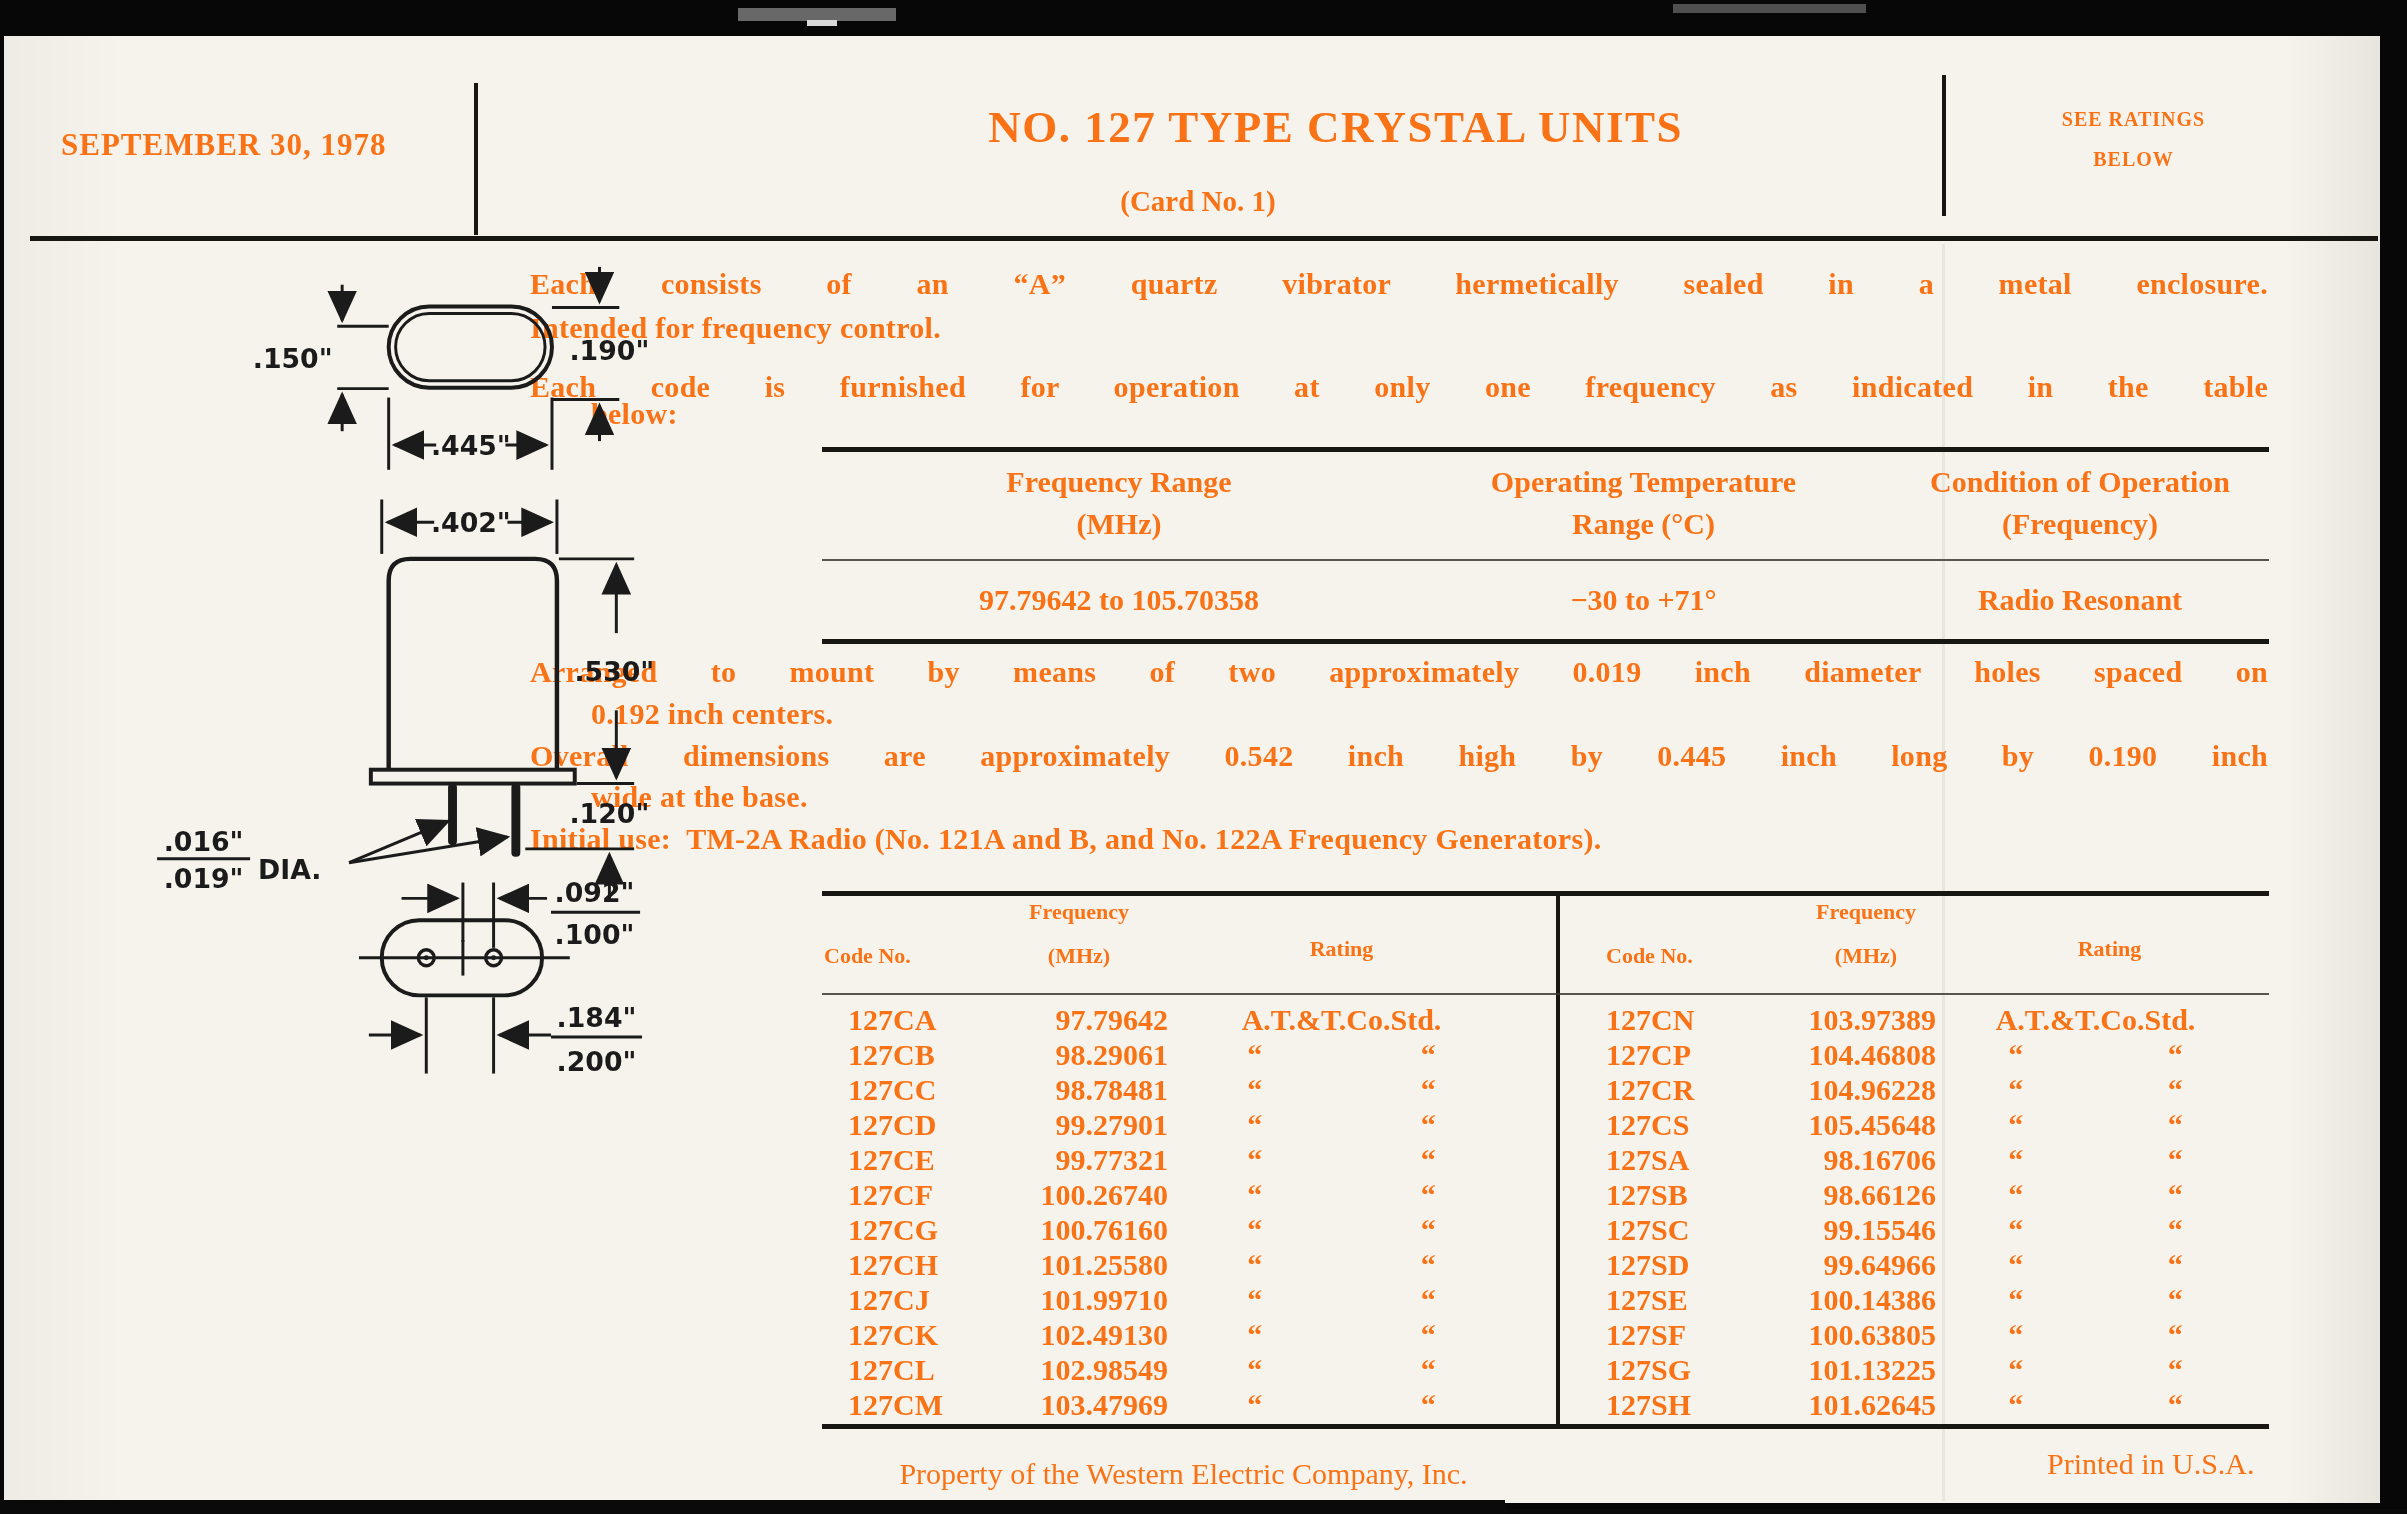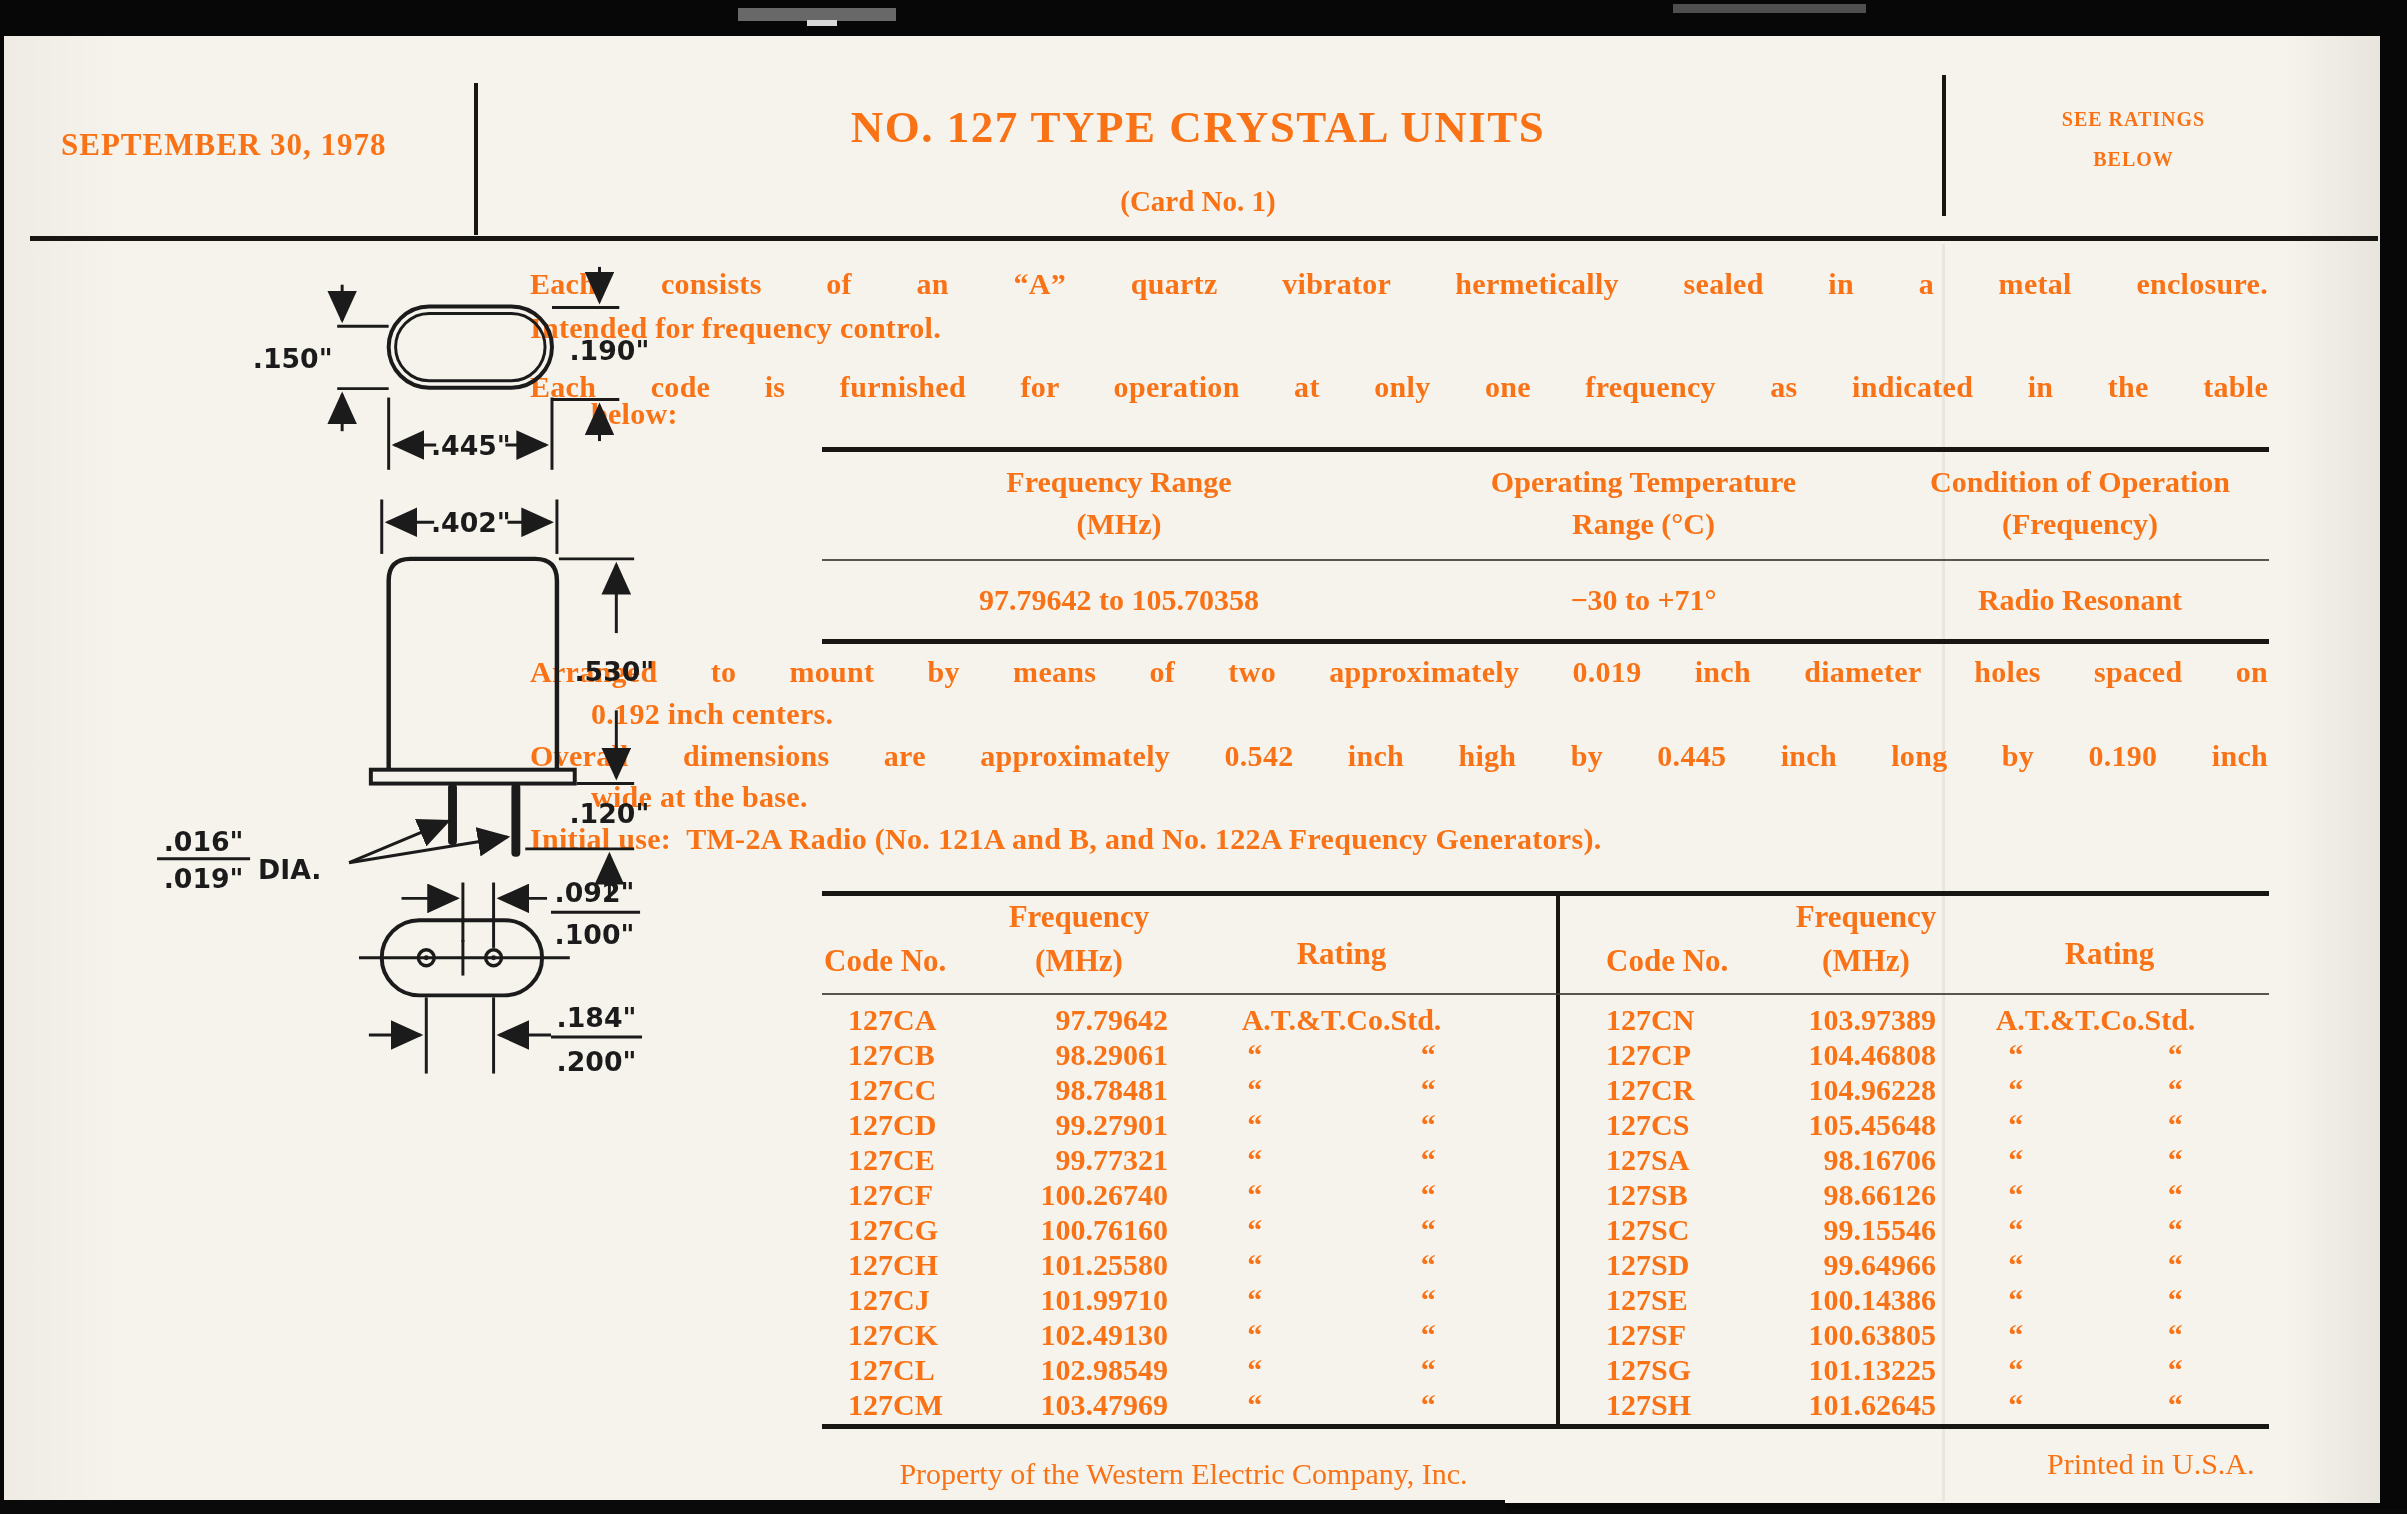--- a/index.html
+++ b/index.html
@@ -11,32 +11,32 @@
                     #f6f3ec;}
   .scan-streak{position:absolute;background:#8a8a8a;}
   .scan-line-v{position:absolute;width:3px;background:rgba(0,0,0,0.05);}
   .abs{position:absolute;}
   .rule{position:absolute;background:#181613;}
   .rule.thin{height:2px;background:#3c3833;opacity:.85;}
   .rule.thick{height:5px;}
   .vdiv{position:absolute;width:4px;background:#181613;}
 
   .date{font-size:31px;font-weight:700;letter-spacing:1px;}
-  .title{font-size:45px;font-weight:700;letter-spacing:1.5px;text-align:center;}
+  .title{font-size:45px;font-weight:700;letter-spacing:1.5px;text-align:right;}
   .subtitle{font-size:29px;font-weight:700;text-align:center;margin-top:32px;}
   .ratings{font-size:20px;font-weight:700;text-align:center;line-height:40px;letter-spacing:1px;}
 
   .para{position:absolute;left:530px;width:1738px;font-size:30px;font-weight:700;
         letter-spacing:0.3px;white-space:normal;}
   .jl{text-align:justify;text-align-last:justify;}
   .hang{padding-left:61px;}
   .pre{white-space:pre-wrap;}
 
   .spec-cell{position:absolute;text-align:center;font-size:30px;font-weight:700;line-height:42px;}
-  .codes-hdr{position:absolute;font-size:31px;font-weight:700;}
+  .codes-hdr{position:absolute;font-size:22px;font-weight:700;}
   .codes-hdr.c{text-align:center;}
 
   .chalf{position:absolute;top:1002px;}
   .crow{display:grid;height:35px;align-items:center;font-size:30px;font-weight:700;}
   #codes-left-rows .crow{grid-template-columns:168px 178px 347px;}
   #codes-right-rows .crow{grid-template-columns:188px 188px 319px;}
   .cell.code{padding-left:26px;}
   #codes-right-rows .cell.code{padding-left:46px;}
   .cell.freq{text-align:right;}
   .cell.rating{display:flex;}

